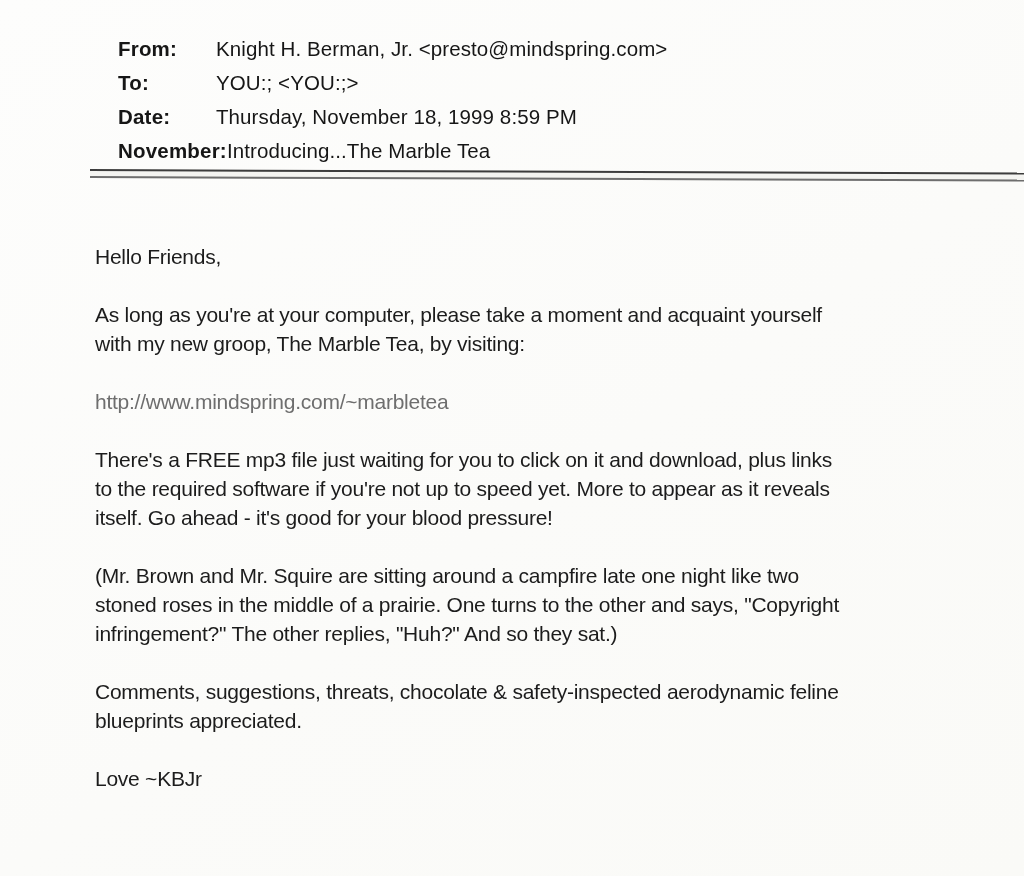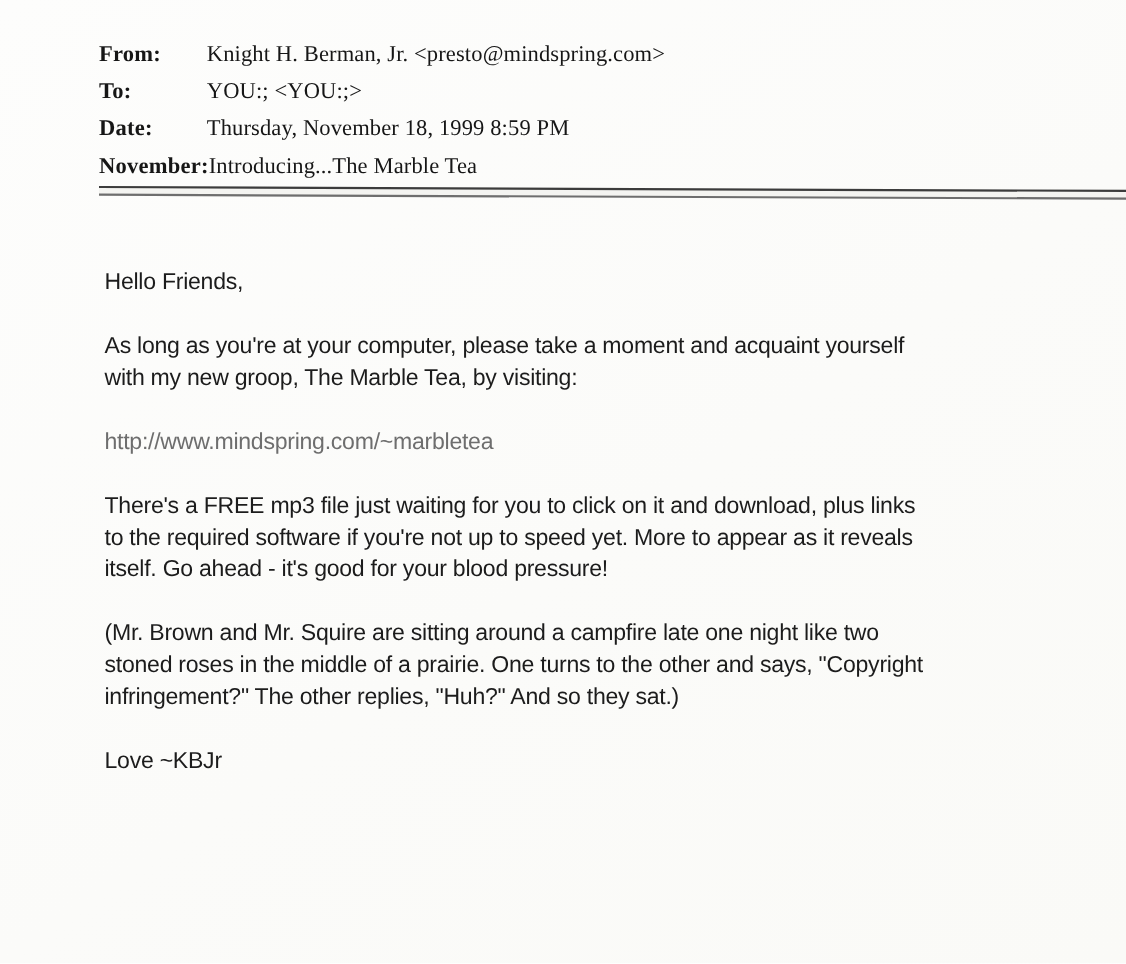--- a/index.html
+++ b/index.html
@@ -14,23 +14,22 @@
     background: linear-gradient(145deg, #fdfdfc 0%, #fbfbf9 55%, #fafaf7 100%);
     font-family: "Liberation Sans", sans-serif;
     color: #1b1b1b;
     overflow: hidden;
   }
 
   
   .header-block {
     position: absolute;
     top: 38px;
-    left: 90px;
+    left: 118px;
     width: 820px;
-    font-family: Liberation Serif, serif;
   }
   .header-row {
     display: flex;
     align-items: baseline;
     font-size: 20.5px;
     line-height: 22px;
     margin-bottom: 12px;
     color: #161616;
   }
   .header-label {
@@ -112,17 +111,18 @@
 
     <p class="para">As long as you're at your computer, please take a moment and acquaint yourself with my new groop, The Marble Tea, by visiting:</p>
 
     <p class="link-line"><span class="email-link">http://www.mindspring.com/~marbletea</span></p>
 
     <p class="para">There's a FREE mp3 file just waiting for you to click on it and download, plus links to the required software if you're not up to speed yet. More to appear as it reveals itself. Go ahead - it's good for your blood pressure!</p>
 
     <p class="para">(Mr. Brown and Mr. Squire are sitting around a campfire late one night like two stoned roses in the middle of a prairie. One turns to the other and says, "Copyright infringement?" The other replies, "Huh?" And so they sat.)</p>
 
 
+    <p class="para">Comments, suggestions, threats, chocolate &amp; safety-inspected aerodynamic feline blueprints appreciated.</p>
 
     <p class="para">Love ~KBJr</p>
   </div>
 
 </div>
 
 </body></html>

